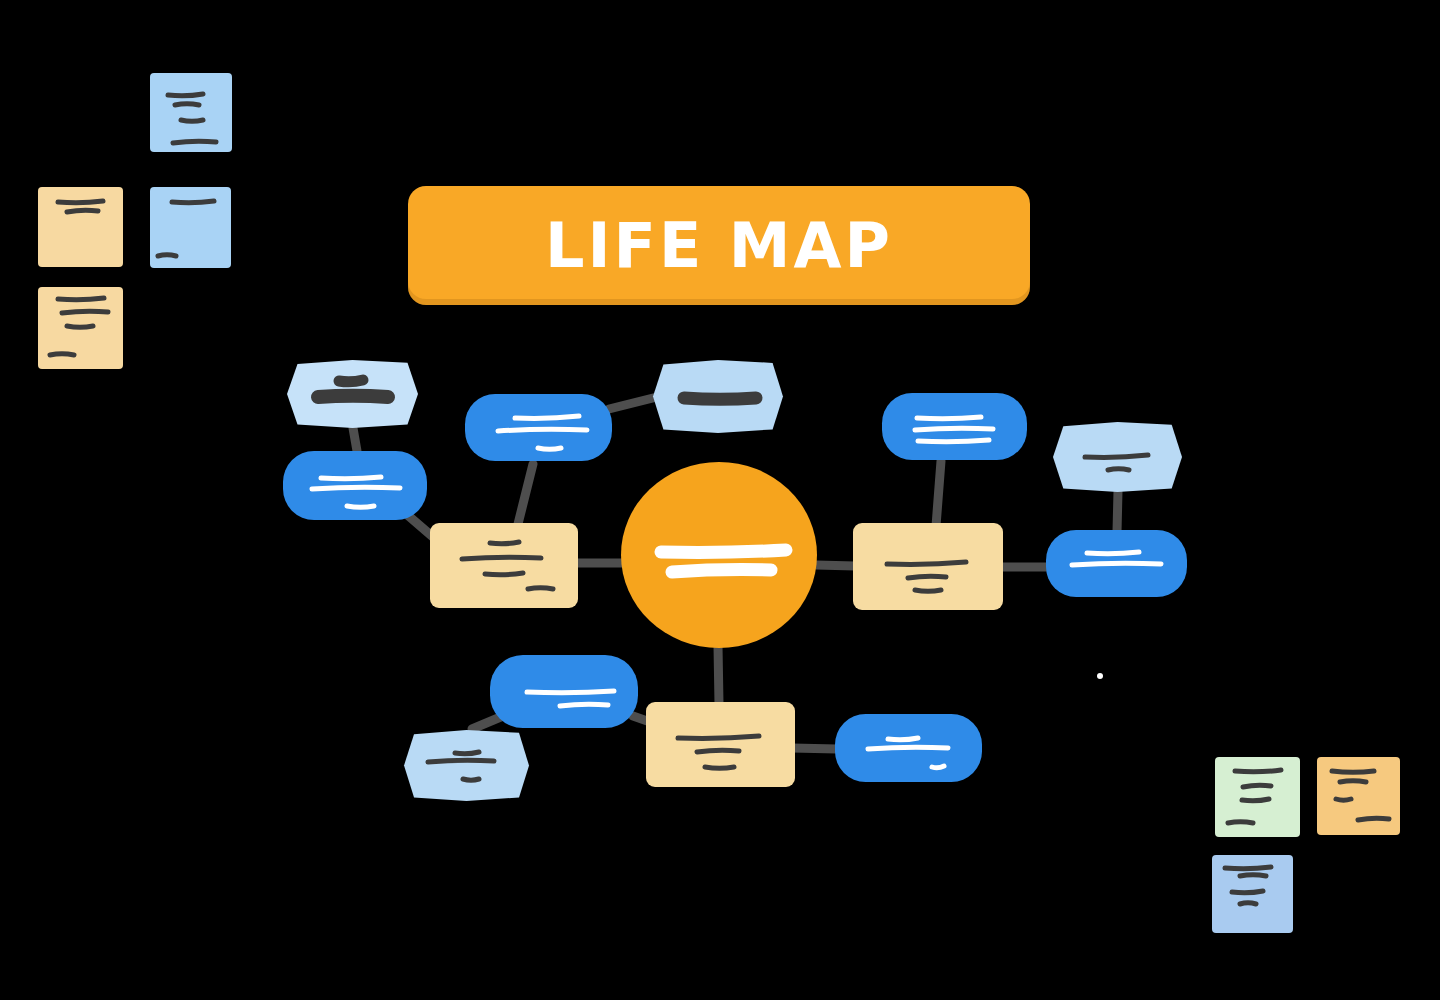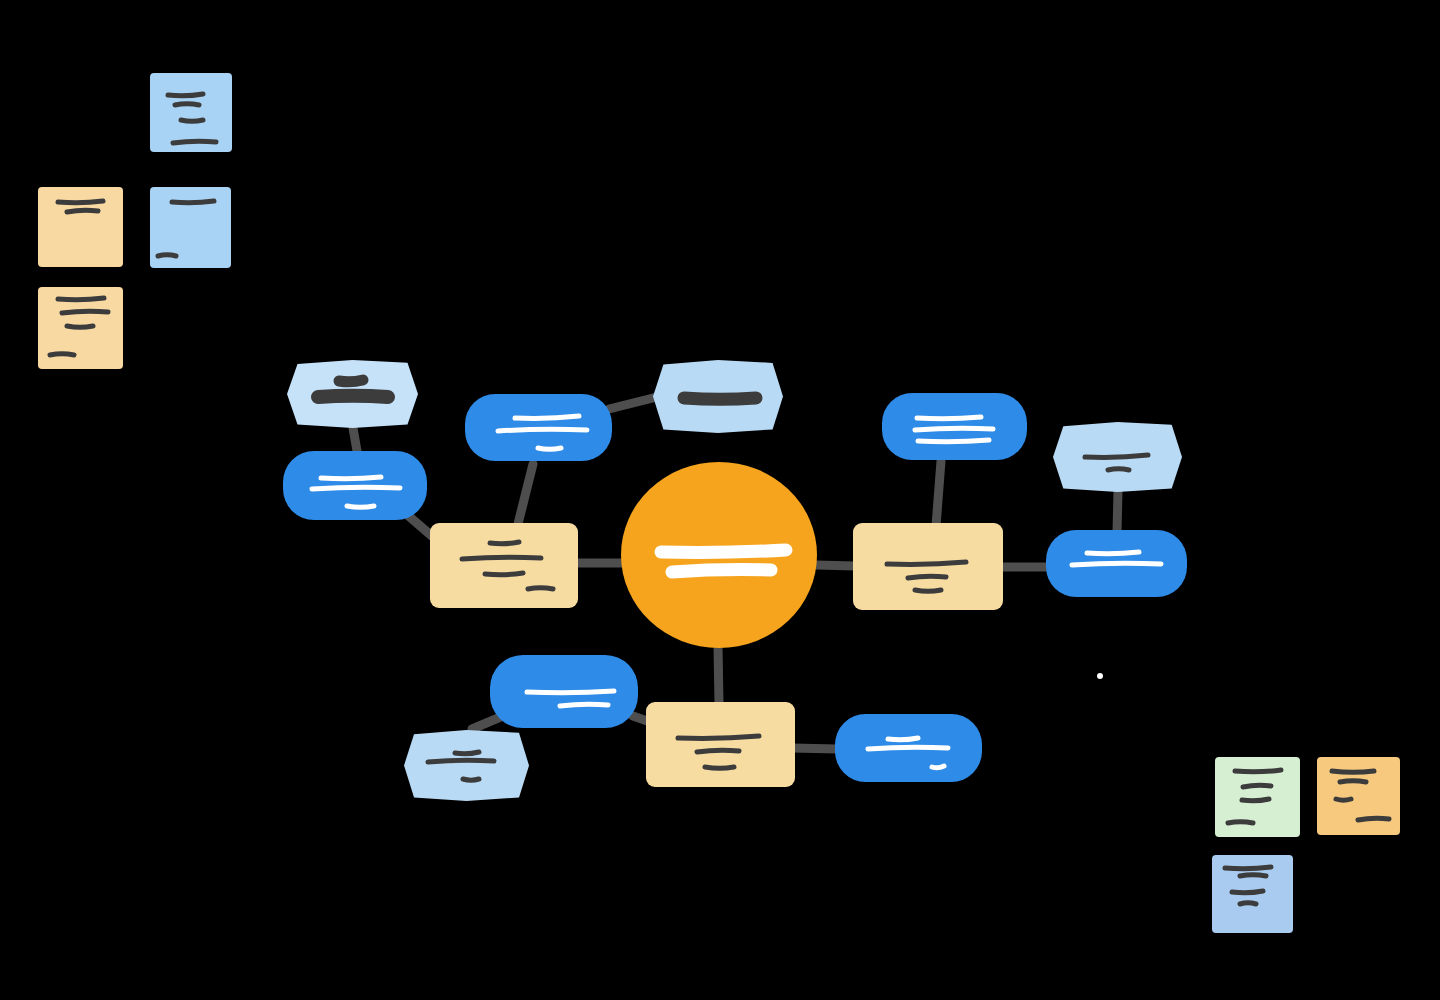--- a/index.html
+++ b/index.html
@@ -145,13 +145,16 @@
       </g>
       <g>
         <rect x="1212" y="855" width="81" height="78" rx="4" fill="#A9CBF0"></rect>
         <path d="M1225 868 Q1248 870 1271 867" stroke="#3C3C3C" stroke-width="5" stroke-linecap="round" fill="none"></path>
         <path d="M1240 876 Q1253 873.5 1266 876" stroke="#3C3C3C" stroke-width="5" stroke-linecap="round" fill="none"></path>
         <path d="M1232 892 Q1247.5 894 1263 891" stroke="#3C3C3C" stroke-width="5" stroke-linecap="round" fill="none"></path>
         <path d="M1240 904 Q1248 901.5 1256 904" stroke="#3C3C3C" stroke-width="5" stroke-linecap="round" fill="none"></path>
       </g>
       <circle cx="1100" cy="676" r="3" fill="#FFFFFF"></circle>
     </svg>
+  <div id="banner" style="left: 408px; top: 186px; width: 622px; height: 119px; background: rgb(249, 168, 38); color: rgb(255, 255, 255);">
+    <span id="banner-label" style="font-size: 62px;">LIFE MAP</span>
+  </div>
 </div>
 
 </body></html>

